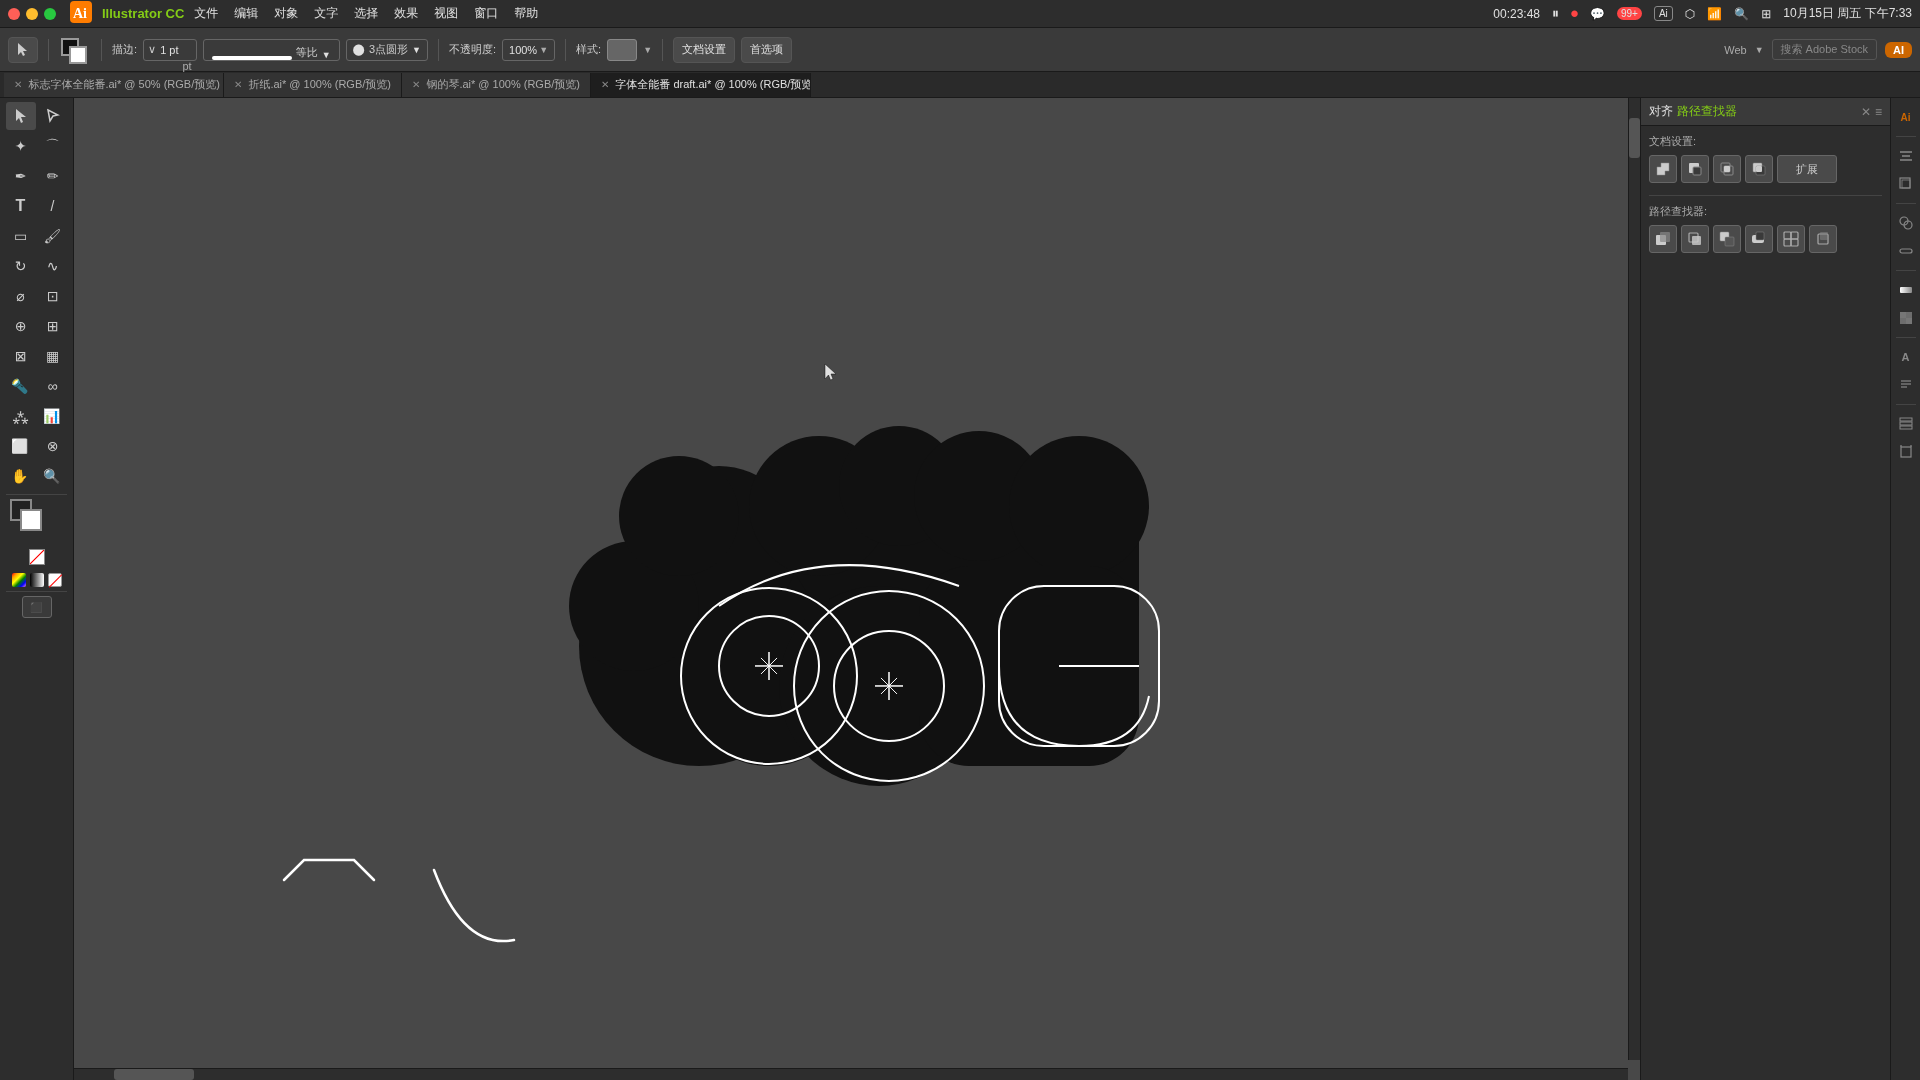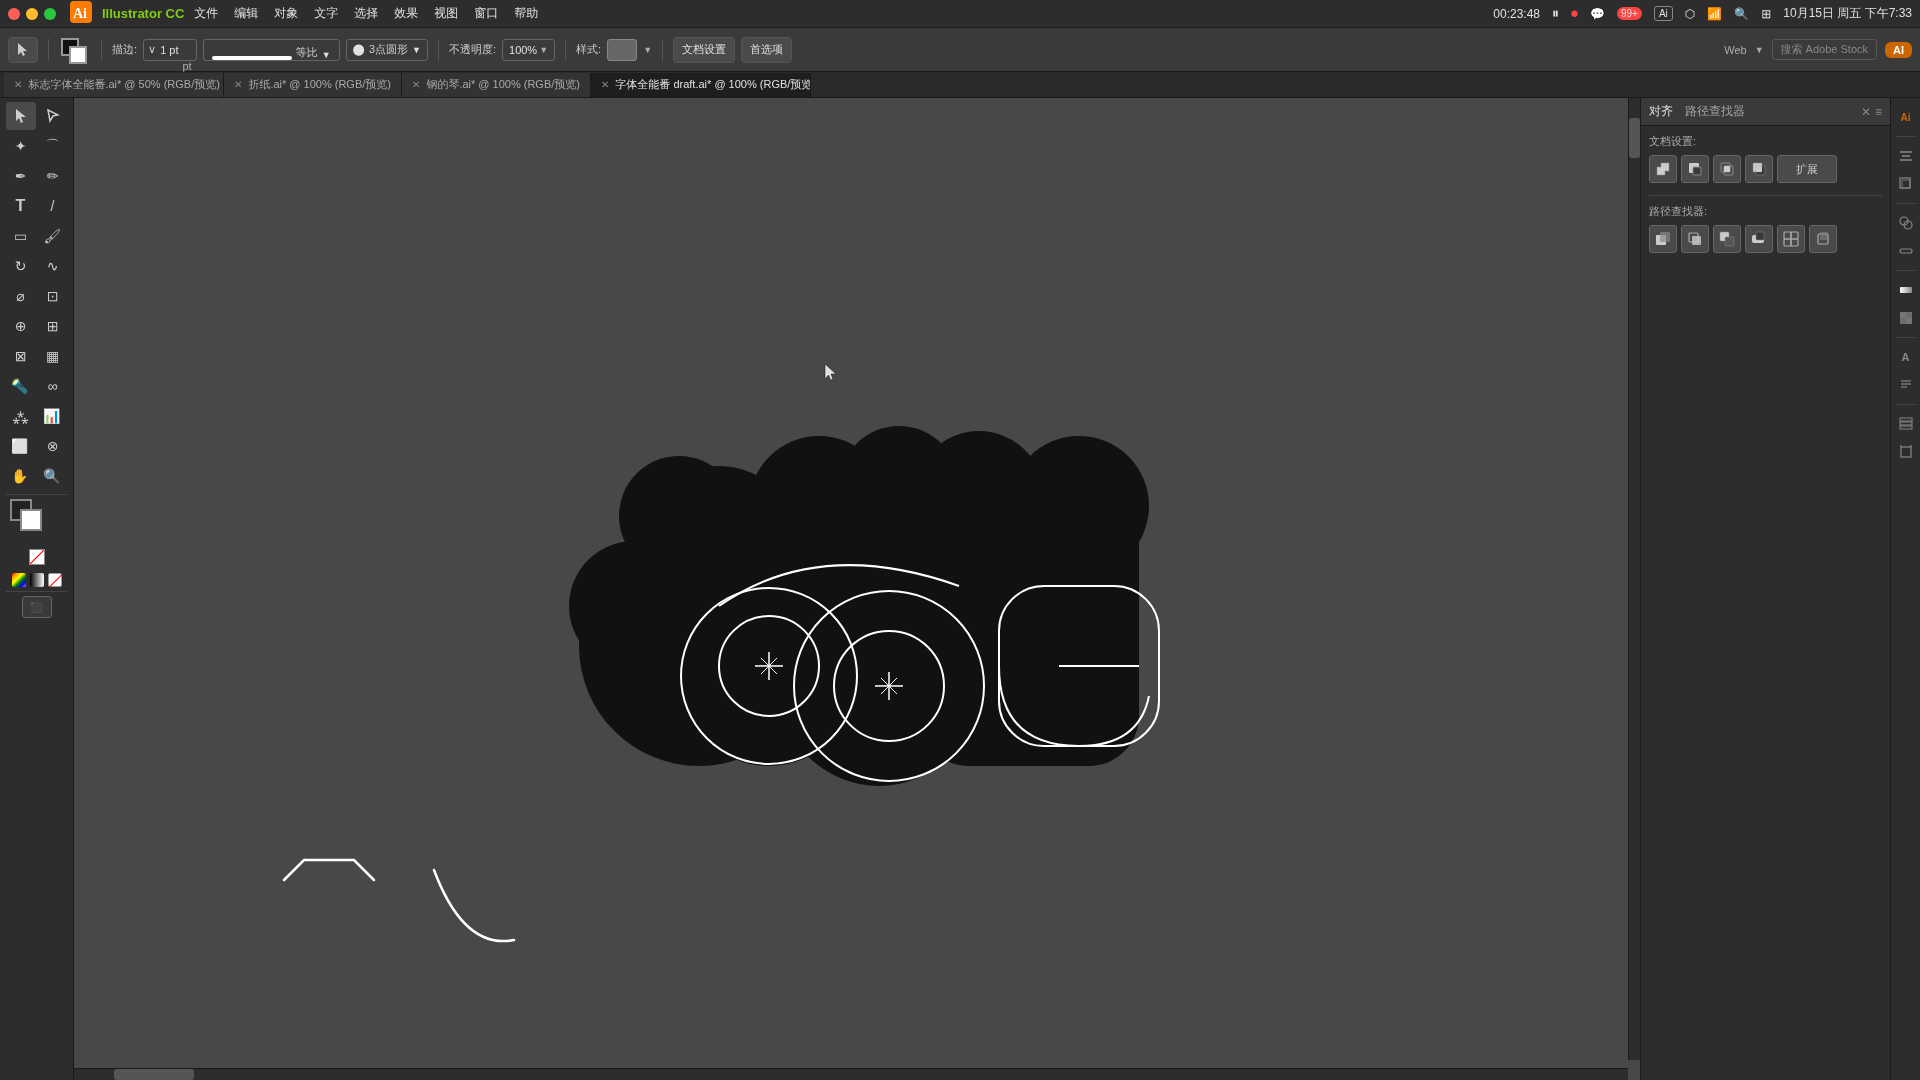--- a/index.html
+++ b/index.html
@@ -232,25 +232,25 @@
       background: #3a3a3a;
       display: flex;
       align-items: center;
       justify-content: space-between;
       padding: 0 8px;
       border-bottom: 1px solid #1a1a1a;
       font-size: 12px;
     }
     .panel-title {
       display: flex;
-      gap: 12px;
+      gap: 4px;
     }
     .panel-tab-label {
       font-size: 12px;
-      color: #a3a3a3;
+      color: #84cc16;
       cursor: pointer;
     }
     .panel-tab-label.active {
       color: #e0e0e0;
     }
     .panel-body {
       padding: 8px;
     }
     .panel-section-label {
       font-size: 11px;

